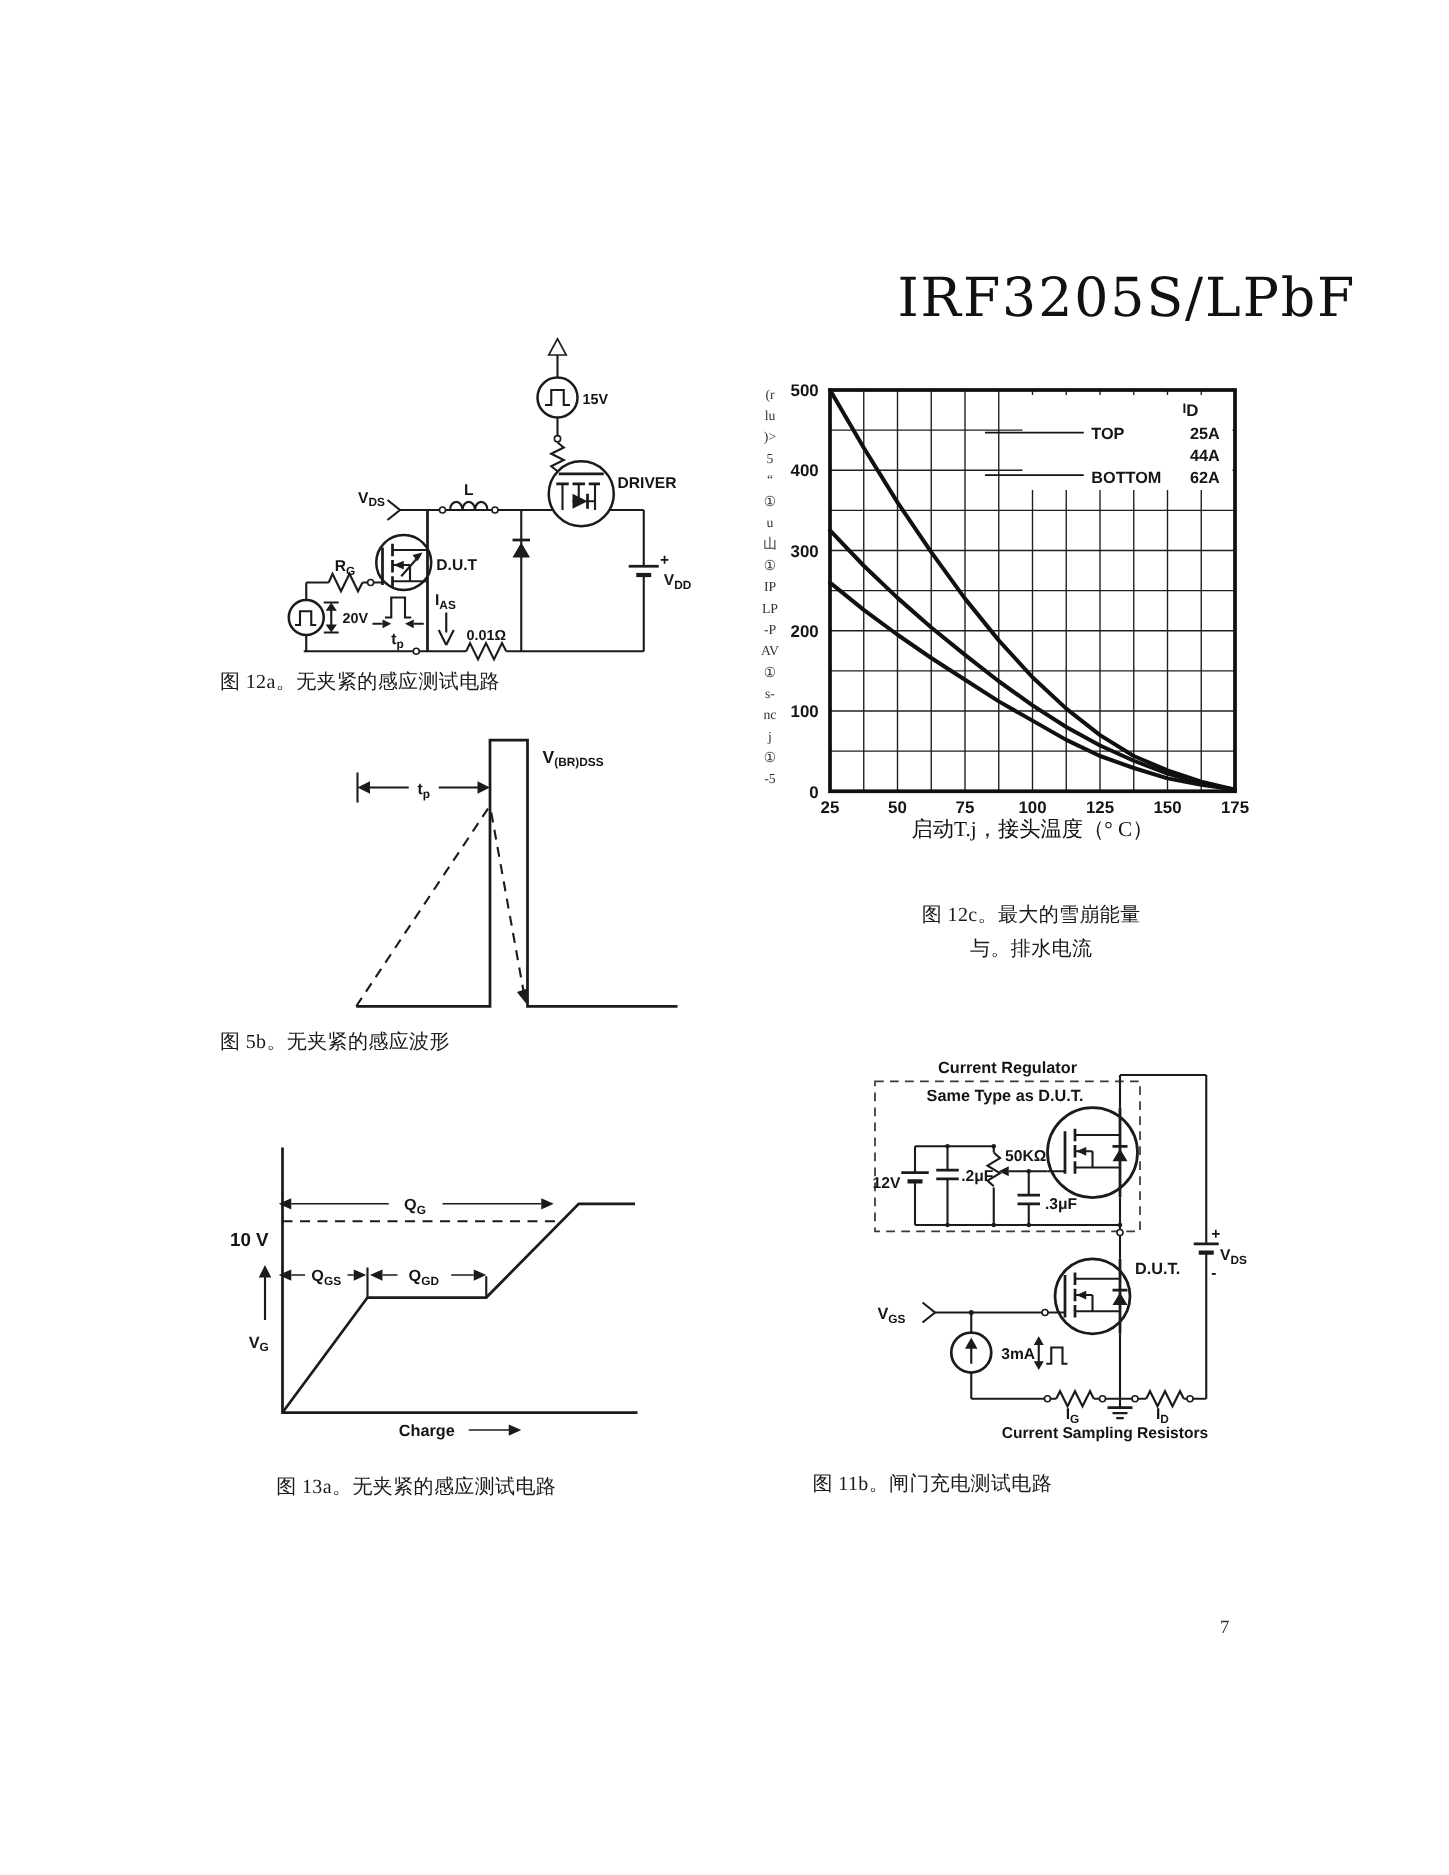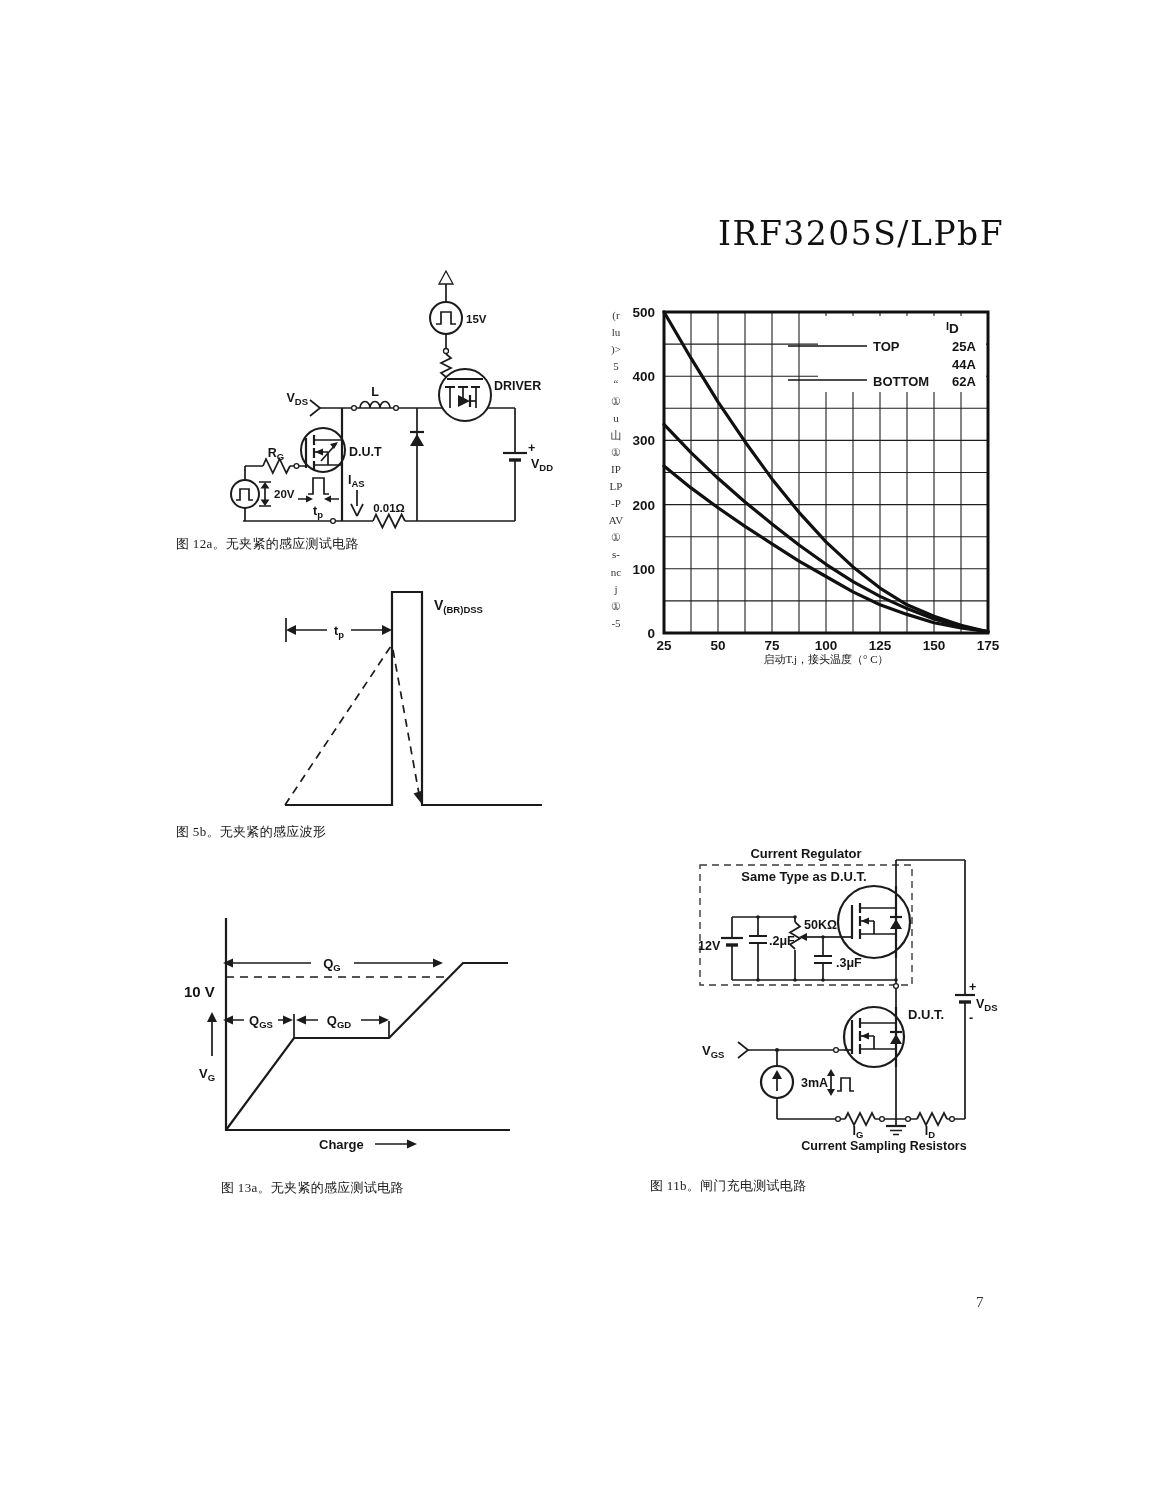--- a/index.html
+++ b/index.html
@@ -1,21 +1,21 @@
 <!DOCTYPE html>
 <html><head>
 <meta charset="utf-8">
 <style>
   html,body{margin:0;padding:0;background:#fff;}
   .page{position:relative;width:1159px;height:1500px;background:#ffffff;overflow:hidden;
         font-family:"Liberation Sans",sans-serif;color:#1a1a1a;}
   .title{position:absolute;left:718px;top:214px;margin:0;font-family:"DejaVu Serif",serif;
-         font-size:33px;font-weight:400;letter-spacing:1.5px;color:#111;}
+         font-size:43px;font-weight:400;letter-spacing:1.5px;color:#111;}
   .fig{position:absolute;}
-  .caption{position:absolute;font-family:"Liberation Serif",serif;font-size:13px;
+  .caption{position:absolute;font-family:"Liberation Serif",serif;font-size:16px;
            color:#1a1a1a;letter-spacing:0.3px;white-space:nowrap;}
   .cap-center{text-align:center;line-height:27px;white-space:normal;}
   .pagenum{position:absolute;left:976px;top:1294px;font-family:"Liberation Serif",serif;
            font-size:15px;color:#333;}
   svg text{font-family:"Liberation Sans",sans-serif;fill:#151515;}
   .w{fill:none;stroke:#1b1b1b;stroke-width:1.7;}
   .w1{fill:none;stroke:#1b1b1b;stroke-width:1.3;}
   .p2{fill:none;stroke:#1b1b1b;stroke-width:2.2;}
   .p3{fill:none;stroke:#1b1b1b;stroke-width:3.4;}
   .fil{fill:#1b1b1b;stroke:none;}
@@ -31,21 +31,21 @@
   .t14{font-size:14px;font-weight:700;}
   .t15{font-size:15px;font-weight:700;}
   .sub{font-size:9.5px;}
   .legline{stroke:#111;stroke-width:1.4;}
   .leg{font-size:13px;font-weight:600;}
   .idt{font-size:11px;font-weight:600;}
   .ids{font-size:13.5px;font-weight:600;}
   .tick{font-size:13.5px;font-weight:700;}
   .ygarb{font-size:11px;font-family:"Liberation Serif",serif;fill:#333;}
   .xlabel{position:absolute;left:20px;top:352px;width:420px;text-align:center;
-          font-family:"Liberation Serif",serif;font-size:11px;color:#111;}
+          font-family:"Liberation Serif",serif;font-size:17px;color:#111;}
 </style>
 </head>
 <body>
 
 <div class="page">
 
   <h1 class="title">IRF3205S/LPbF</h1>
 
   <svg class="fig" style="left:170px;top:268px" width="410" height="280" viewBox="0 0 410 280">
     <g>
@@ -212,20 +212,24 @@
           <text x="20" y="224.20000000000002" text-anchor="middle" class="ygarb">AV</text>
           <text x="20" y="241.3" text-anchor="middle" class="ygarb">①</text>
           <text x="20" y="258.40000000000003" text-anchor="middle" class="ygarb">s-</text>
           <text x="20" y="275.5" text-anchor="middle" class="ygarb">nc</text>
           <text x="20" y="292.6" text-anchor="middle" class="ygarb">j</text>
           <text x="20" y="309.70000000000005" text-anchor="middle" class="ygarb">①</text>
           <text x="20" y="326.8" text-anchor="middle" class="ygarb">-5</text>
         </g>
     </svg>
     <div class="xlabel">启动T.j，接头温度（° C）</div>
+  </div>
+  <div class="caption cap-center" style="left:640px;top:719px;width:370px">
+    <div>图 12c。最大的雪崩能量</div>
+    <div>与。排水电流</div>
   </div>
 
   <svg class="fig" style="left:170px;top:888px" width="410" height="280" viewBox="0 0 410 280">
     <g>
       <path class="p2" d="M56,30 V242 H340"></path>
       <path class="p2" d="M56,242 L124,150 H219 L293,75 H338"></path>
       <path class="dsh" d="M56,89 H278"></path>
       <path class="w1" d="M63,75 H141 M184,75 H263"></path>
       <polygon class="fil" points="53,75 63,70.5 63,79.5"></polygon>
       <polygon class="fil" points="273,75 263,70.5 263,79.5"></polygon>

